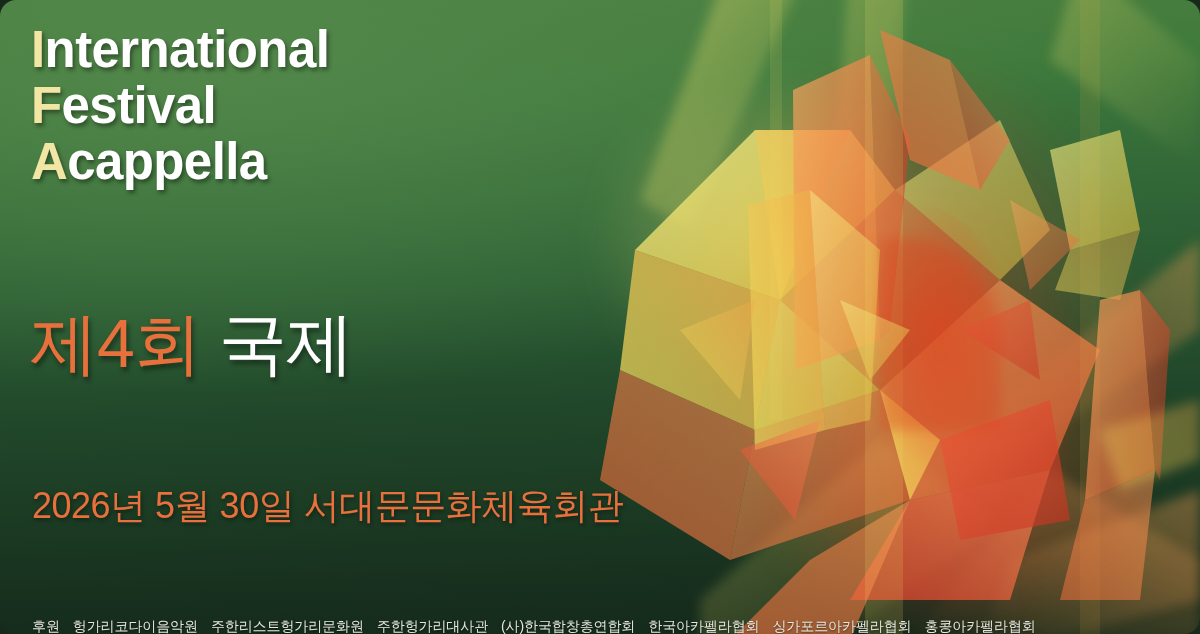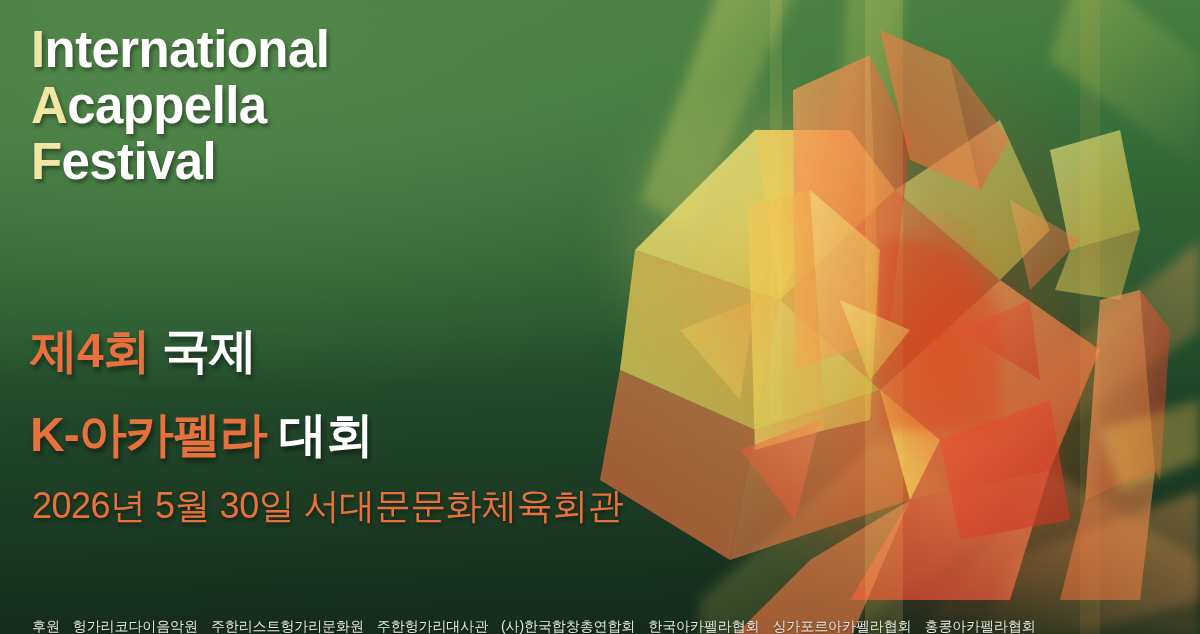--- a/index.html
+++ b/index.html
@@ -12,20 +12,21 @@
   }
 
   #poster{
     position:relative;
     width:1200px; height:634px;
     overflow:hidden;
     
     background:
       radial-gradient(120% 90% at 18% 8%, #52874a 0%, rgba(82,135,74,0) 60%),
       linear-gradient(178deg,#4a8040 0%, #3f7a3c 14%, #336a38 30%, #2a5b33 46%, #21482a 62%, #1b3a23 78%, #172f1e 90%, #14291b 100%);
+    border-radius: 16px;
   }
 
   
   #art{
     position:absolute;
     top:0; right:0;
     width:620px; height:634px;
     overflow:hidden;
     pointer-events:none;
   }
@@ -48,27 +49,26 @@
   }
   .eng-line .ini{ color:#f2e6a4; }
 
   
   #kor{
     position:absolute;
     left:30px; top:305px;
     width:640px;
   }
   .kor-line{
-    font-size:48px;
+    font-size:68px;
     line-height:76px;
-    font-weight:700;
+    font-weight:400;
     letter-spacing:-1px;
     white-space:nowrap;
     text-shadow:2px 4px 5px rgba(0,0,0,.45);
-    margin-top:8px;
   }
   .kor-or{ color:#e8703c; }
   .kor-wh{ color:#ffffff; }
 
   
   #datev{
     position:absolute;
     left:32px; top:485px;
     font-size:36px;
     line-height:42px;
@@ -208,27 +208,26 @@
       <polygon points="380,330 450,300 460,380" fill="url(#gR1)" opacity="0.45"></polygon>
       <polygon points="100,330 175,300 160,400" fill="url(#gY2)" opacity="0.4"></polygon>
       <polygon points="430,200 500,240 450,290" fill="url(#gO1)" opacity="0.45"></polygon>
 
       <rect x="0" y="0" width="620" height="634" fill="none"></rect>
     </svg>
   </div>
 
   <div id="eng">
     <div class="eng-line"><span class="ini">I</span><span>nternational</span></div>
+    <div class="eng-line"><span class="ini">F</span><span>estival</span></div>
     <div class="eng-line"><span class="ini">A</span><span>cappella</span></div>
-    <div class="eng-line"><span class="ini">F</span><span>estival</span></div>
   </div>
 
   <div id="kor">
     <div class="kor-line"><span class="kor-or">제4회</span>&nbsp;<span class="kor-wh">국제</span></div>
-    <div class="kor-line"><span class="kor-or">K-아카펠라</span>&nbsp;<span class="kor-wh">대회</span></div>
   </div>
 
   <div id="datev">2026년 5월 30일 서대문문화체육회관</div>
 
 
   <div class="credit" id="credit-sponsor">
     <span>후원</span><span class="gapx"></span><span>헝가리코다이음악원</span><span class="gapx"></span><span>주한리스트헝가리문화원</span><span class="gapx"></span><span>주한헝가리대사관</span><span class="gapx"></span><span>(사)한국합창총연합회</span><span class="gapx"></span><span>한국아카펠라협회</span><span class="gapx"></span><span>싱가포르아카펠라협회</span><span class="gapx"></span><span>홍콩아카펠라협회</span>
   </div>
 
 </div>

